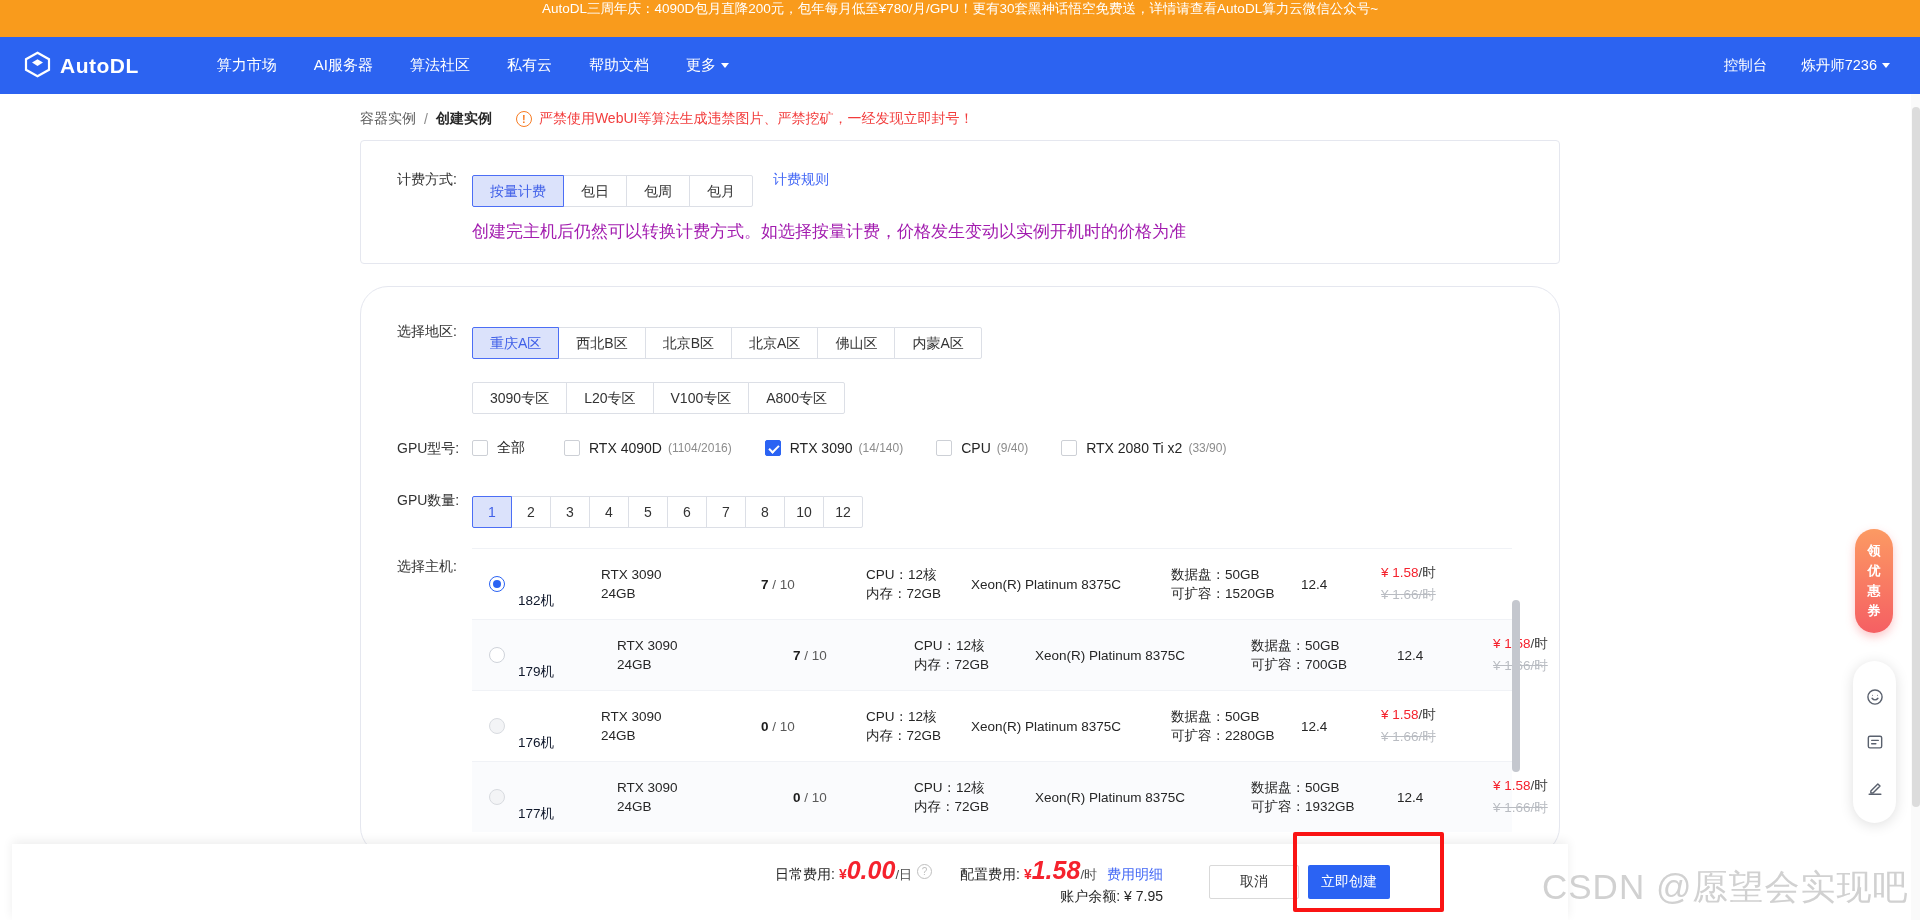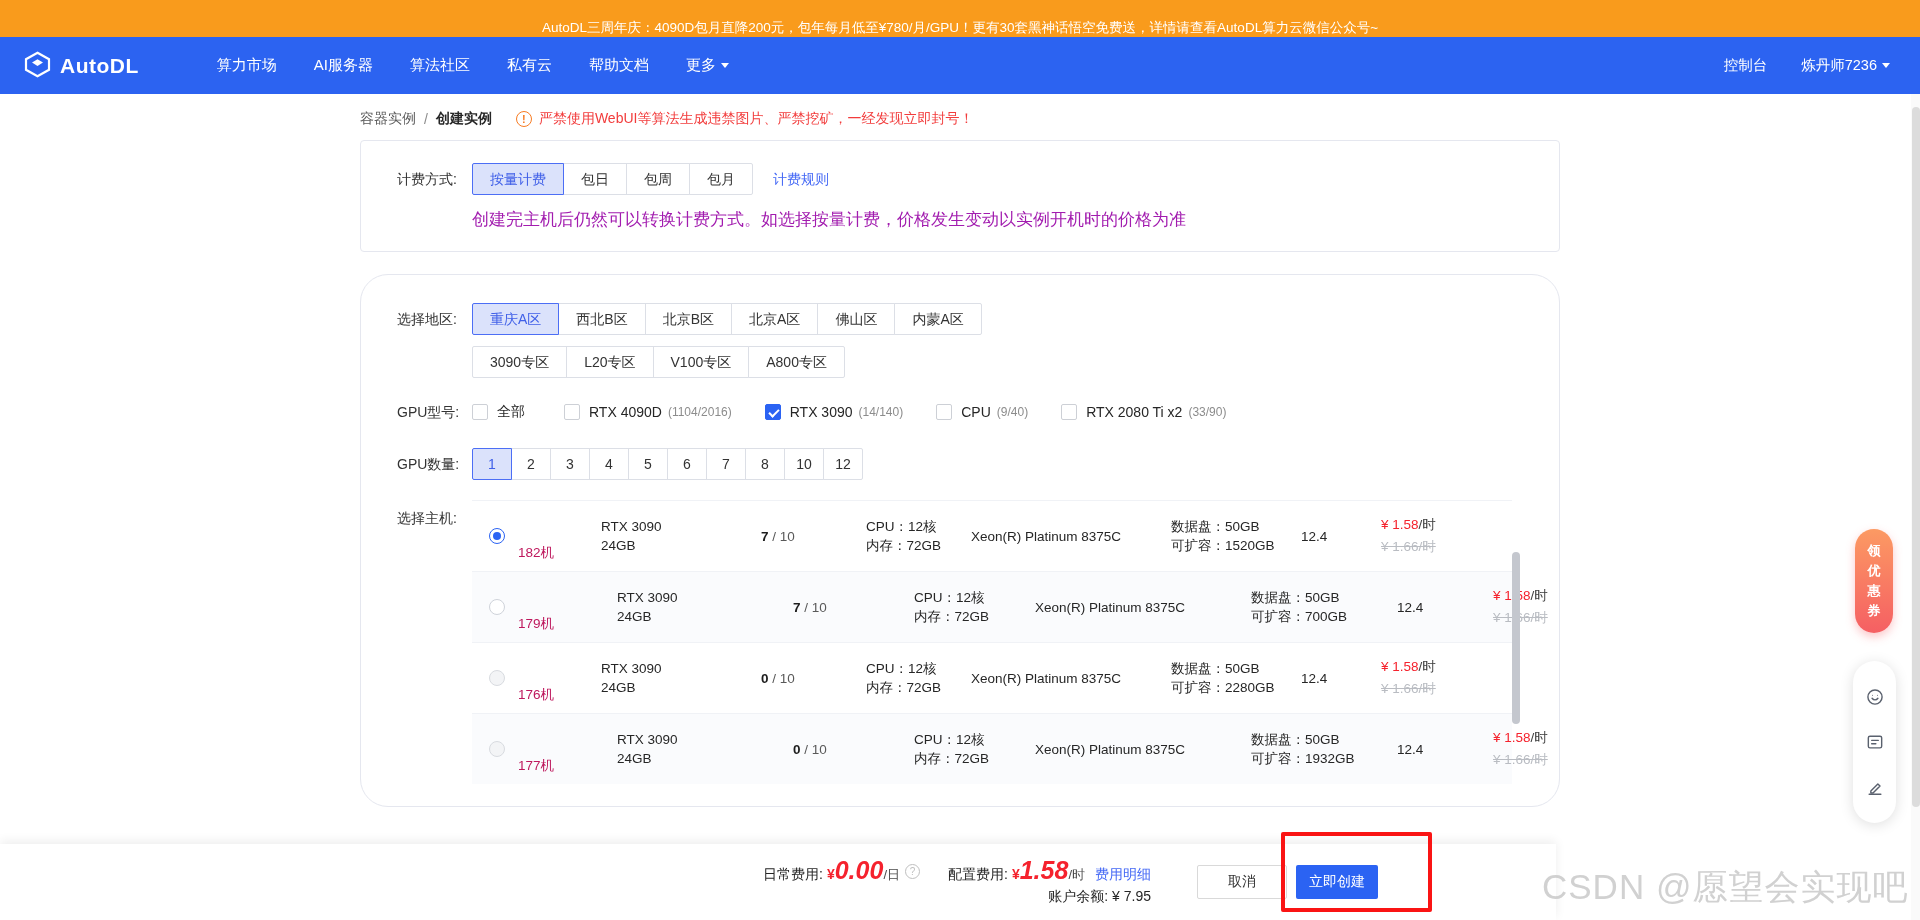--- a/index.html
+++ b/index.html
@@ -4,21 +4,21 @@
 <style>
   * { margin:0; padding:0; box-sizing:border-box; }
   html,body { width:1920px; height:920px; }
   body {
     position:relative; overflow:hidden; background:#fff;
     font-family:"Liberation Sans","DejaVu Sans",sans-serif;
     color:#262626; font-size:14px;
   }
   
   .banner { height:37px; background:#f99b1c; color:#fff; font-size:13.5px;
-    display:flex; align-items:flex-end; justify-content:center; }
+    display:flex; align-items:flex-start; justify-content:center; }
   
   .nav { height:57px; background:#2c63f1; display:flex; align-items:center;
     color:#ffffff; padding:0 30px 0 24px; }
   .brand { display:flex; align-items:center; gap:9px; cursor:pointer; }
   .brand-name { font-size:21px; font-weight:bold; letter-spacing:.5px; }
   .menu { display:flex; gap:37px; margin-left:78px; font-size:15px; }
   .menu-item { cursor:pointer; display:flex; align-items:center; gap:5px; white-space:nowrap; }
   .nav-right { margin-left:auto; display:flex; gap:34px; font-size:14.5px; align-items:center; }
   .user { display:flex; align-items:center; gap:5px; cursor:pointer; }
   .caret { width:0; height:0; border-left:4.5px solid transparent;
@@ -35,21 +35,21 @@
     font-weight:bold; flex-shrink:0; }
   .card { border:1px solid #e5e7ef; border-radius:4px; background:#fff; }
   .card1 { margin-top:12px; padding:22px 0 20px; }
   .card2 { margin-top:22px; padding:28px 0 22px;border-radius:28px; }
   .form-row { display:flex; align-items:flex-start; }
   .form-label { width:111px; padding-left:36px; font-size:14px; color:#333;
     line-height:32px; flex-shrink:0; white-space:nowrap; }
   .lh20 { line-height:20px; }
   .lh36 { line-height:36px; }
   
-  .btn-group { display:flex; }
+  .btn-group { display:flex;margin-top:12px; }
   .opt { height:32px; line-height:30px; padding:0 17px; border:1px solid #dcdfe6;
     margin-left:-1px; background:#fff; font-size:14px; color:#333; text-align:center;
     cursor:pointer; position:relative; white-space:nowrap; }
   .btn-group .opt:first-child { margin-left:0; border-radius:2px 0 0 2px; }
   .btn-group .opt:last-child { border-radius:0 2px 2px 0; }
   .opt.sel { background:#dbe2fb; border-color:#4c6ef5; color:#4060e8; z-index:2; }
   .num { min-width:40px; padding:0 10px; }
   .link { color:#4468f5; cursor:pointer; font-size:14px; }
   .billing-rules { margin-left:20px; line-height:32px; }
   .billing-note { padding-left:111px; margin-top:13px; font-size:17px; color:#a21caf; }
@@ -76,31 +76,31 @@
   .sort .up { border-bottom:5px solid #bfc3cb; }
   .sort .down { border-top:5px solid #bfc3cb; }
   .trow { height:71px; border-top:1px solid #f0f2f6; }
   .trow.alt { background:#fafbfd;gap:16px; }
   .td-id { display:flex; align-items:center; gap:13px; padding-left:17px; }
   .radio { width:16px; height:16px; border-radius:50%; border:1px solid #cfd3da;
     background:#fff; position:relative; cursor:pointer; flex-shrink:0; }
   .radio.sel { border-color:#2b63f3; }
   .radio.sel::after { content:""; position:absolute; inset:3px; background:#2b63f3; border-radius:50%; }
   .radio.dis { background:#f3f4f6; border-color:#d8dbe0; }
-  .host-id { color:#be185d; cursor:pointer;margin-top:33px; }
+  .host-id { color:#0f172a; cursor:pointer;margin-top:33px; }
   .two-line div { line-height:19px; color:#262626; }
   .free b { font-weight:bold; color:#1d1d1d; }
   .free span { color:#595959; }
   .price .p1 { color:#f5222d; }
   .price .p1 .u { color:#3d3d3d; }
   .price .p2 { color:#b9bcc2; text-decoration:line-through; margin-top:4px; }
   .table-thumb { position:absolute; right:-8px; top:52px; width:8px; height:172px;
     background:#c4c7ce; border-radius:4px; }
   
-  .footer { position:absolute; left:0; bottom:0; width:1556px; height:76px; background:#fff;
+  .footer { position:absolute; left:12px; bottom:0; width:1556px; height:76px; background:#fff;
     box-shadow:0 -3px 10px rgba(0,0,0,.07); z-index:30; }
   .footer-inner { width:1200px; margin:0 auto; height:100%; display:flex;
     align-items:center; justify-content:flex-end; }
   .fees { display:flex; flex-direction:column; align-items:flex-end; gap:4px; }
   .fee-line { display:flex; align-items:baseline; }
   .fee-label { font-size:14px; color:#262626; }
   .cur { color:#f5222d; font-size:14px; font-weight:bold; margin-left:4px; }
   .big { font-size:25px; font-weight:bold; color:#f5222d; line-height:1;font-style:italic; }
   .fee-unit { color:#4a4a4a; font-size:13px; }
   .gap28 { margin-left:28px; }

